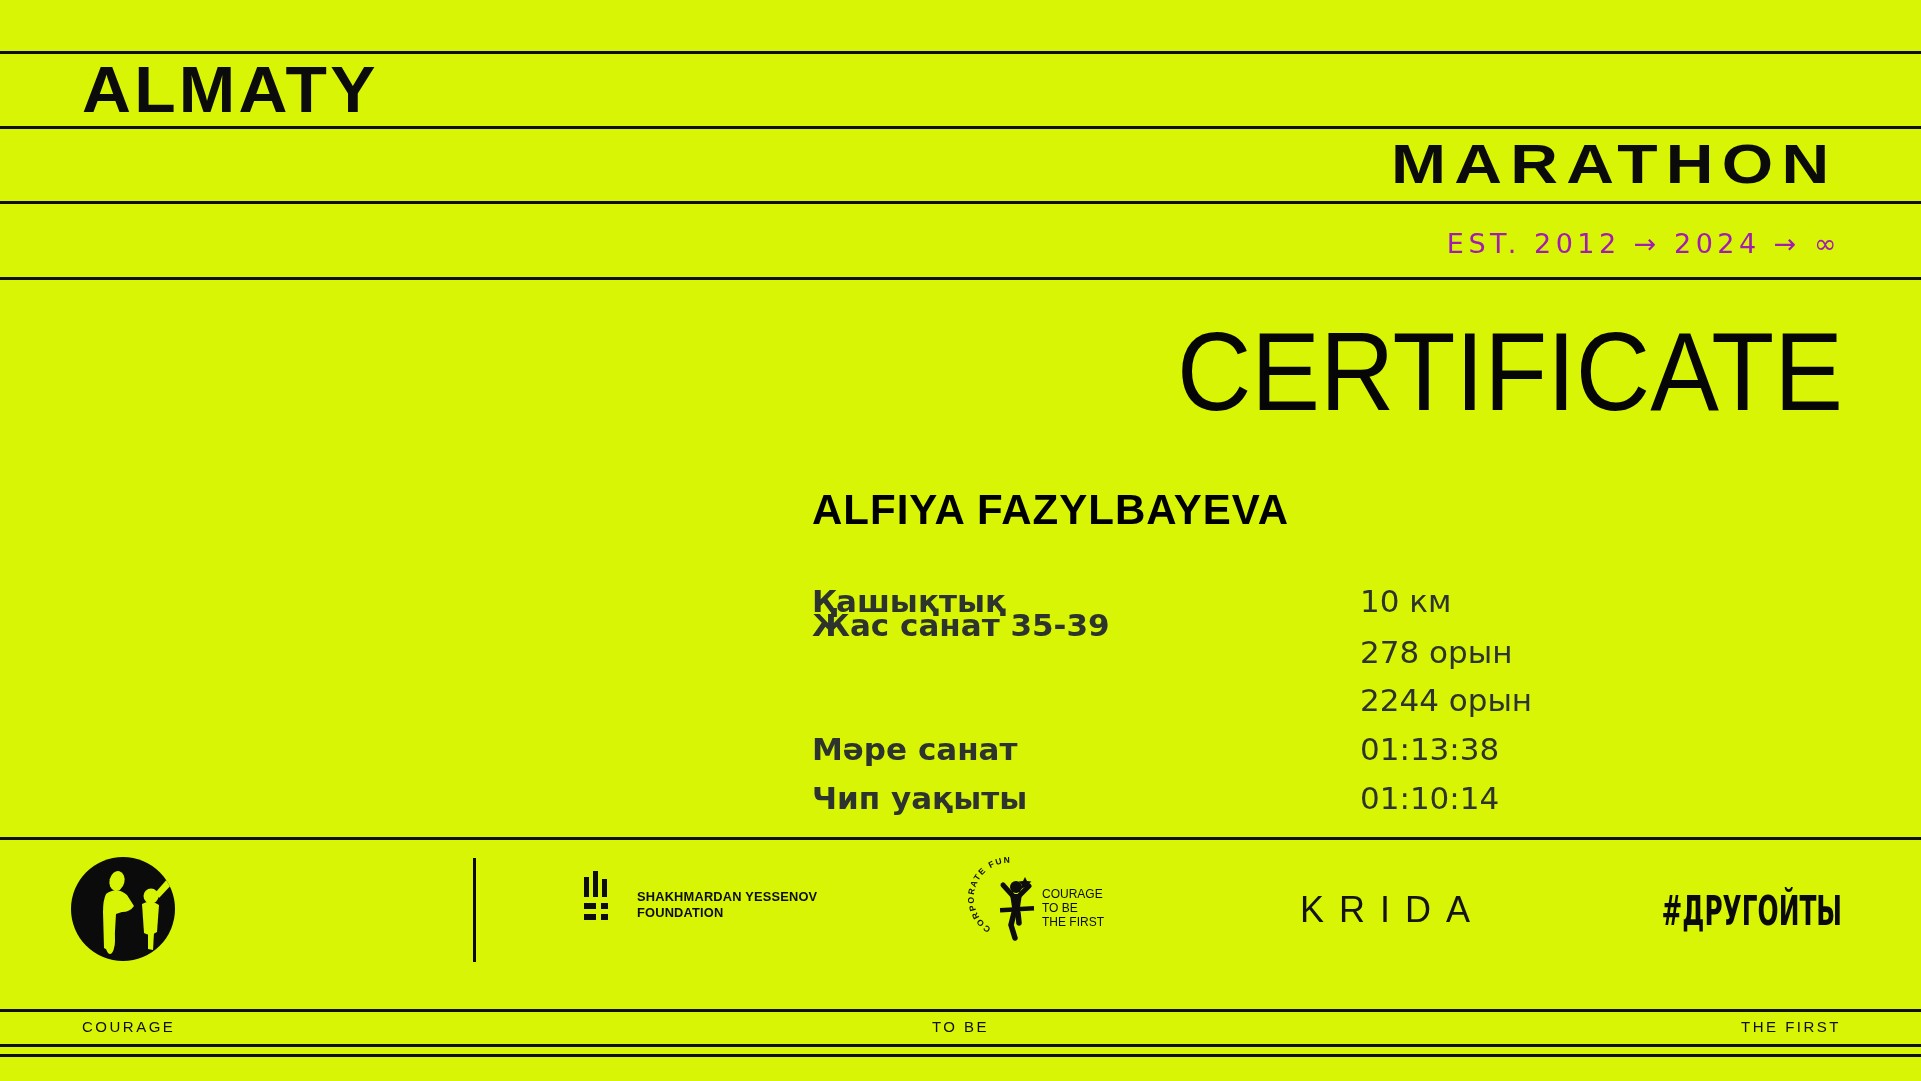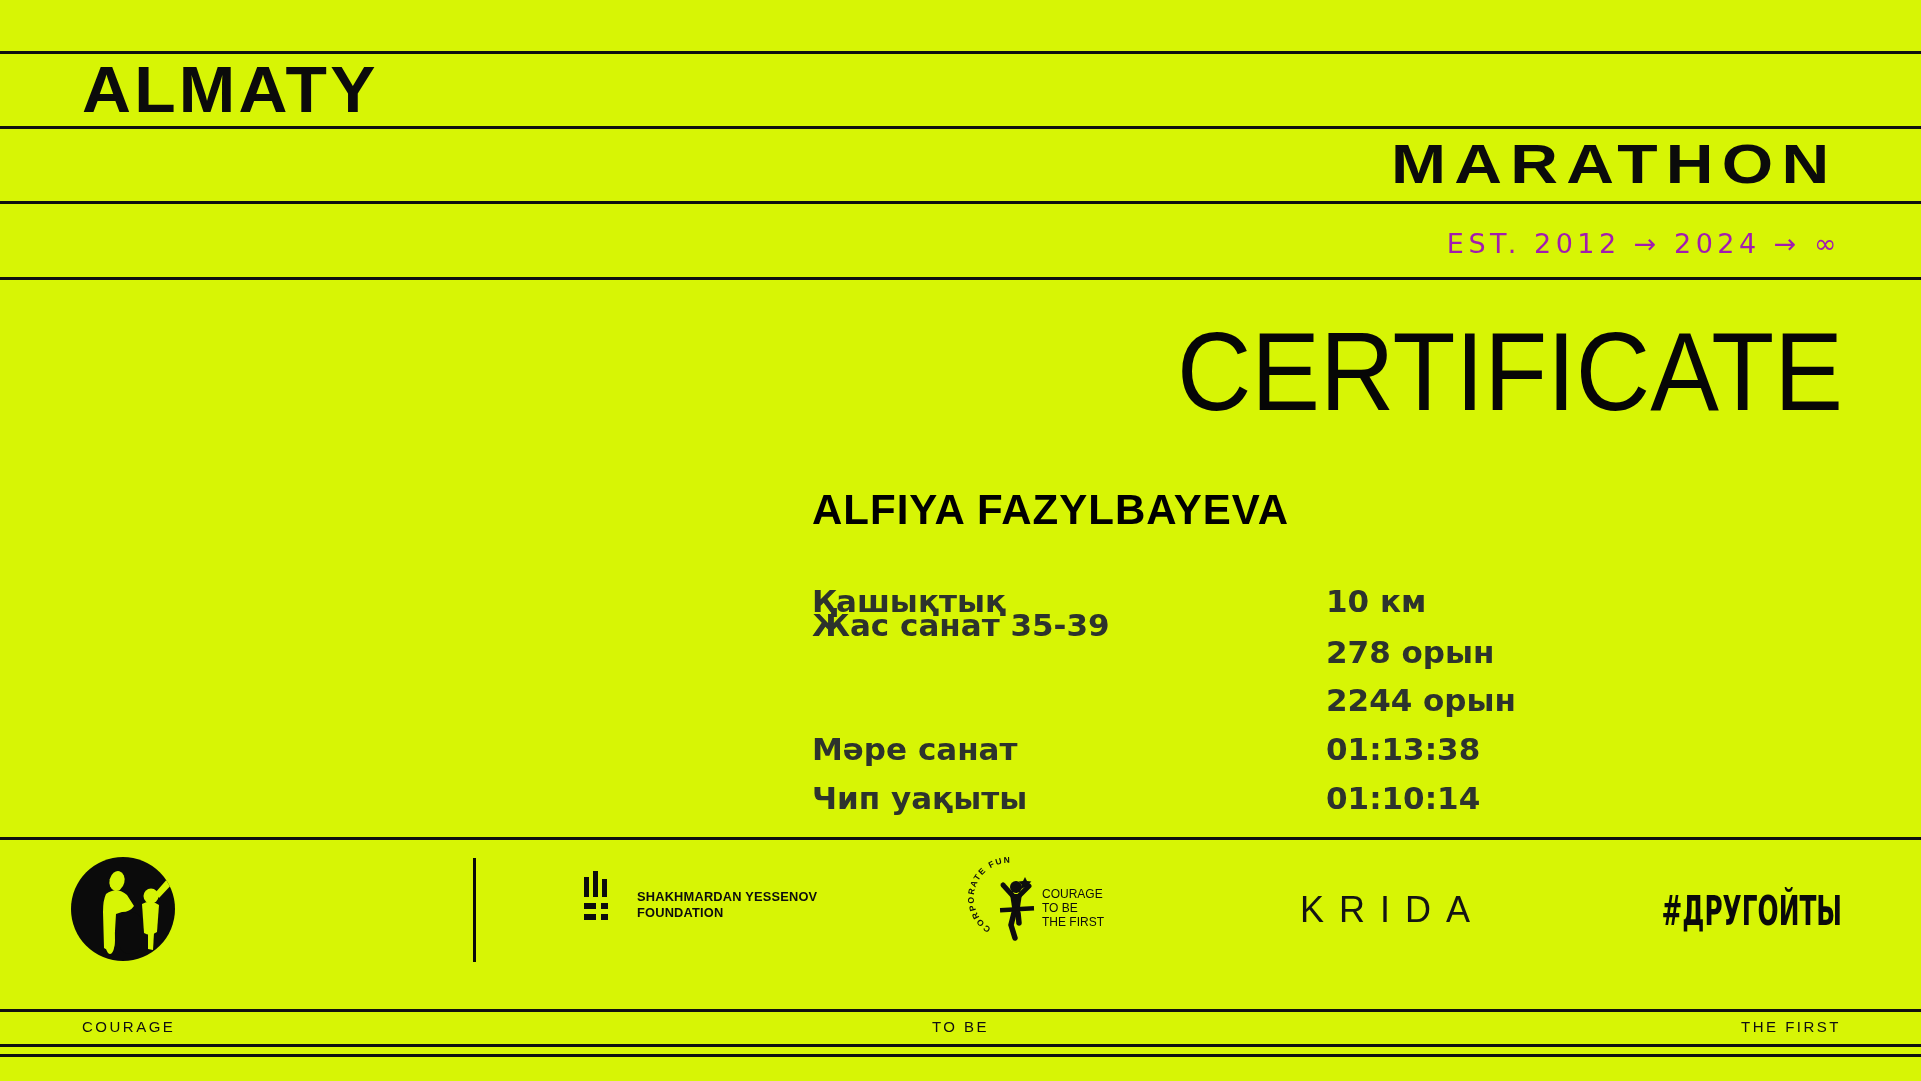--- a/index.html
+++ b/index.html
@@ -24,21 +24,21 @@
           transform:scaleX(1.18);transform-origin:right top;color:#0b0b0b;}
   .est{right:80px;top:228px;font-size:27px;font-weight:400;letter-spacing:4.5px;
           font-family:"DejaVu Sans",sans-serif;color:#a21caf;}
   .title{right:78px;top:308px;font-size:112px;font-weight:500;letter-spacing:0;
           transform:scaleX(0.92);transform-origin:right top;color:#060606;}
   .name{left:812px;top:486px;font-size:42px;font-weight:700;letter-spacing:1px;color:#000000;}
 
   .row-label,.row-value{position:absolute;font-family:"DejaVu Sans",sans-serif;
           font-size:31px;color:var(--body);white-space:nowrap;}
   .row-label{left:812px;font-weight:bold;}
-  .row-value{left:1326px;font-weight:bold;}
+  .row-value{left:1360px;}
 
   .kaspi-text{left:180px;top:881px;font-size:50px;font-weight:700;letter-spacing:-0.5px;color:#0a0a0a;}
   .yessenov-text{left:637px;top:889px;font-size:13.5px;font-weight:700;line-height:16px;
           letter-spacing:0.2px;transform:scaleX(0.95);transform-origin:left top;color:#0d0d0d;}
   .krida{left:1300px;top:889px;font-size:36px;font-weight:400;letter-spacing:15px;color:#141414;}
   .drugoyty{right:79px;top:888px;font-size:40px;font-weight:700;
           font-family:"DejaVu Sans",sans-serif;transform:scaleX(0.62);transform-origin:right top;color:#0a0a0a;}
 
   .foot{top:1018px;font-size:15px;font-weight:500;letter-spacing:2.5px;color:#101010;}
   .foot-left{left:82px;}

